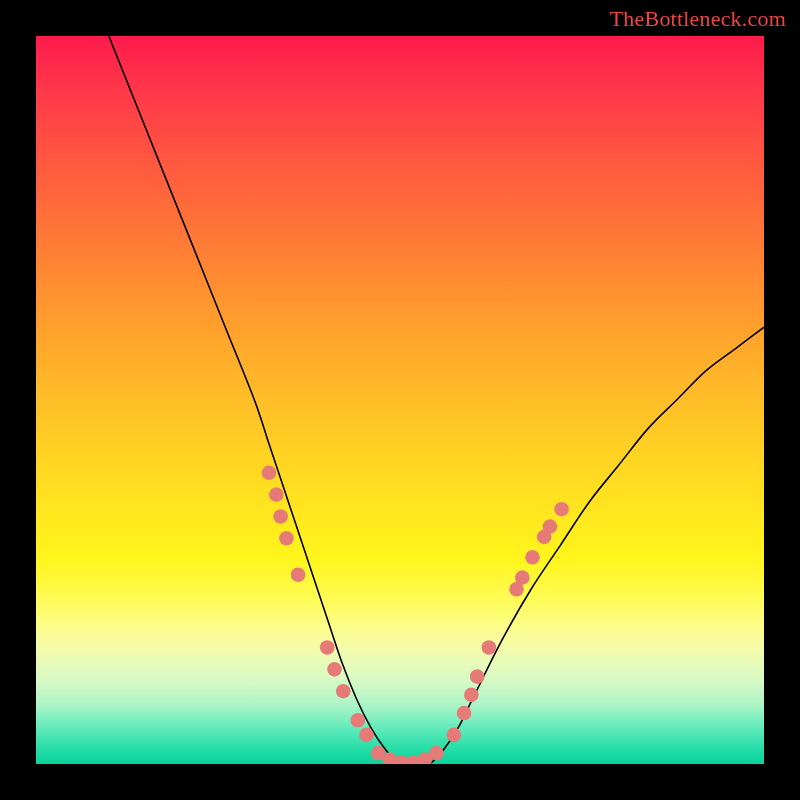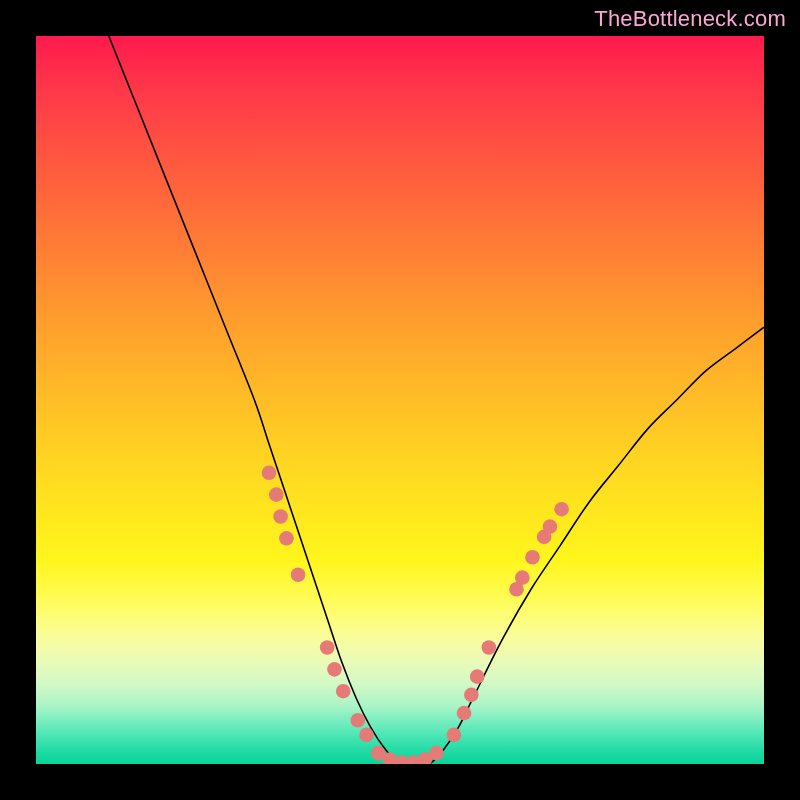--- a/index.html
+++ b/index.html
@@ -64,23 +64,23 @@
     stroke: #000000;
     stroke-width: 1.6;
   }
   .dot {
     fill: #e67a77;
   }
   .watermark {
     position: absolute;
     top: 6px;
     right: 14px;
-    font-family: Liberation Sans, sans-serif;
+    font-family: Liberation Serif, serif;
     font-size: 22px;
-    color: #f9a8d4;
+    color: #ef4444;
     letter-spacing: 0.2px;
   }
 </style>
 </head>
 <body>
 
 <div class="frame">
   <div class="watermark">TheBottleneck.com</div>
 
   <div class="plot-area">

